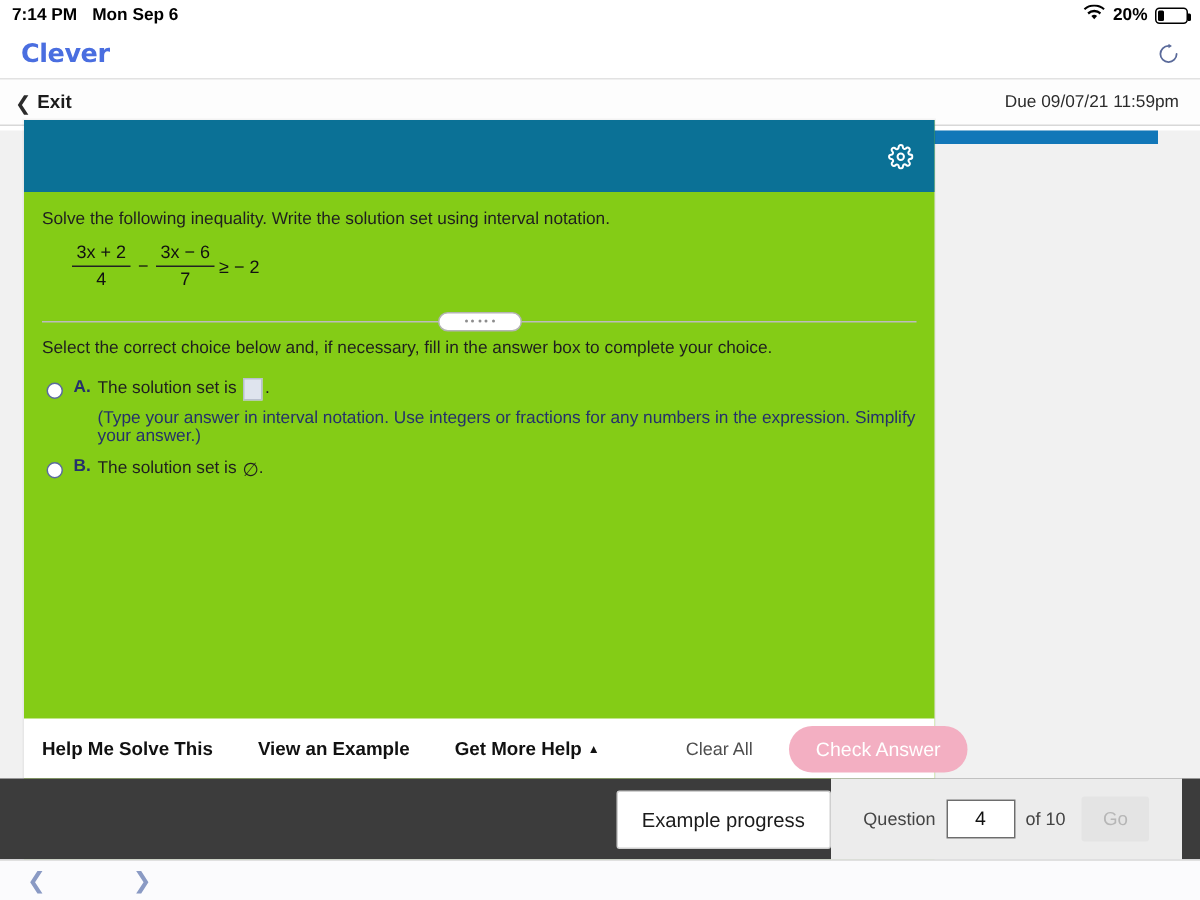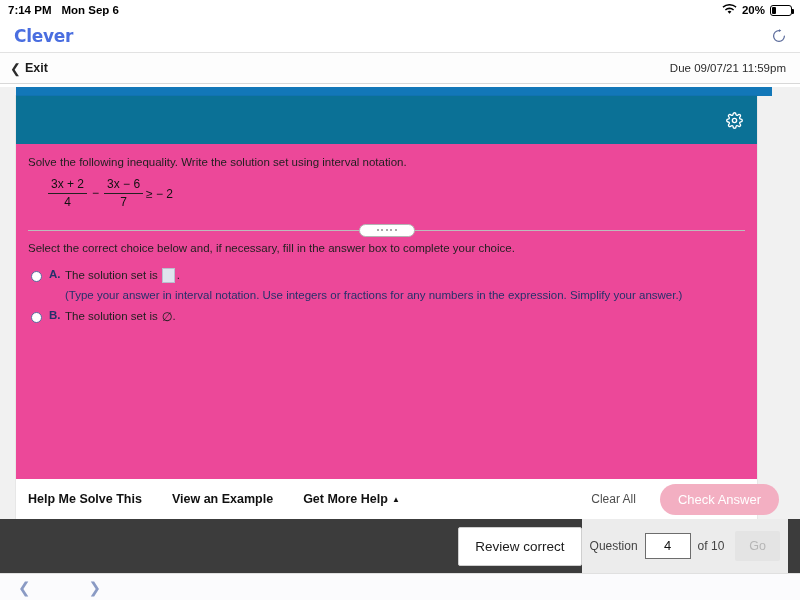--- a/index.html
+++ b/index.html
@@ -60,22 +60,22 @@
   .due-text { margin-left:auto; font-size:11.5px; color:#2b2b2b; margin-right:4px;padding-left:12px; }
 
   
   .pagebg { position:absolute; left:0; right:0; top:87px; bottom:27px; background:#f1f1f1; }
 
   
   .bluestrip { position:absolute; left:16px; right:28px; top:87px; height:9px; background:#1277b8; }
 
   
   .card {
-    position:absolute; left:16px; top:96px; width:741px; bottom:27px;
-    background:#ec4899; box-shadow: 0 0 0 1px rgba(0,0,0,0.04);
+    position:absolute; left:16px; top:80px; width:607px; bottom:27px;
+    background:#84cc16; box-shadow: 0 0 0 1px rgba(0,0,0,0.04);
   }
   .teal-header {
     height: 48px; background:#0b7196; display:flex; align-items:center;
     justify-content:flex-end; padding-right:14px;
   }
   .gear-icon { color:#ffffff; }
   .gear-icon svg { display:block; }
 
   .qbody { position:relative; padding: 0 10px; }
   .qprompt { font-size:11.5px; color:#1f1f1f; padding: 12px 0 0 2px; }
@@ -136,21 +136,21 @@
     position:absolute; left:0; right:0; bottom:27px; height:54px;
     background:#3c3c3c; display:flex; align-items:center; justify-content:flex-end;
     padding-right: 12px;
   }
   .review-progress {
     background:#fff; border:1px solid #cfcfcf; border-radius:2px;
     font-size:13.5px; color:#1b1b1b; padding: 11px 16px; margin-right:0px;
   }
   .qnum-wrap {
     background:#ececec; display:flex; align-items:center; gap:7px;
-    padding: 8px 8px; font-size:12px; color:#444; height:54px;
+    padding: 8px 22px; font-size:12px; color:#444; height:54px;
   }
   .qnum-input {
     width:46px; height:26px; background:#fff; border:1px solid #6d6d6d;
     font-size:13px; color:#111; text-align:center; line-height:24px;
   }
   .go-btn {
     background:#e4e4e4; color:#b6b6b6; font-size:12.5px;
     border:none; padding: 8px 14px; border-radius:2px; margin-left:4px;
   }
   .back-btn {
@@ -288,21 +288,21 @@
       <span class="help-link">
         <span>Get More Help</span><span class="caret-up">▲</span>
       </span>
       <span class="clear-all">Clear All</span>
       <button class="check-answer">Check Answer</button>
     </div>
 
   </div>
 
   <div class="qbar">
-    <button class="review-progress">Review correct</button>
+    <button class="review-progress">Example progress</button>
     <span class="qnum-wrap">
       <span>Question</span>
       <span class="qnum-input">4</span>
       <span>of 10</span>
       <button class="go-btn">Go</button>
     </span>
   </div>
 
   <div class="safari-toolbar">
     <span class="nav-chevron">❮</span>

